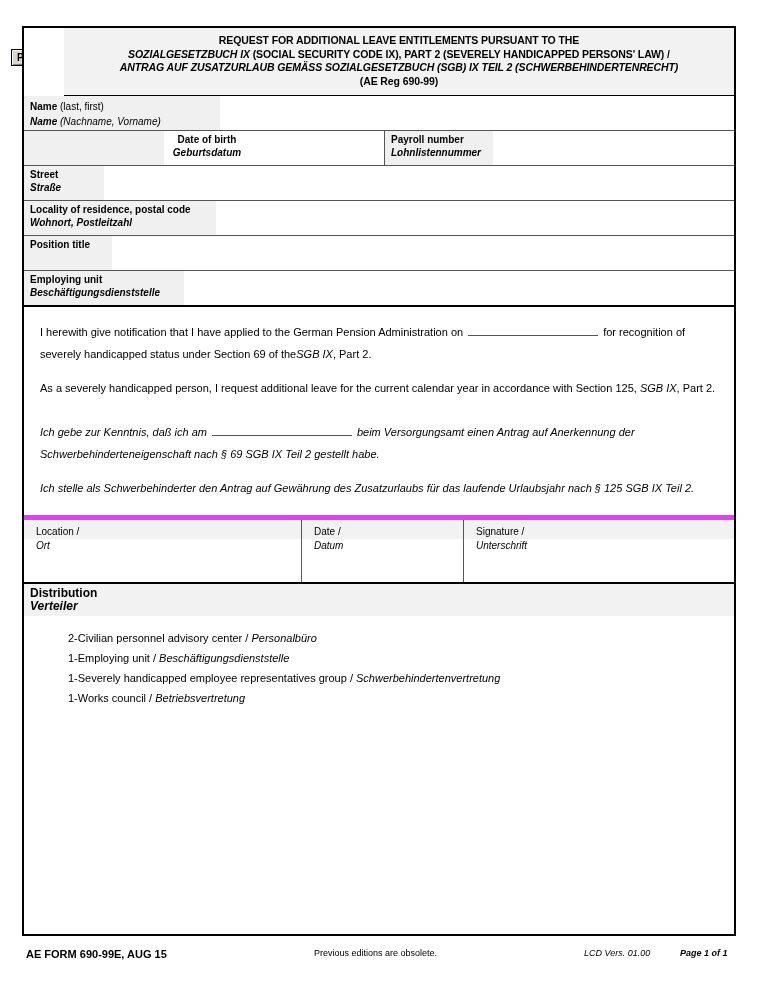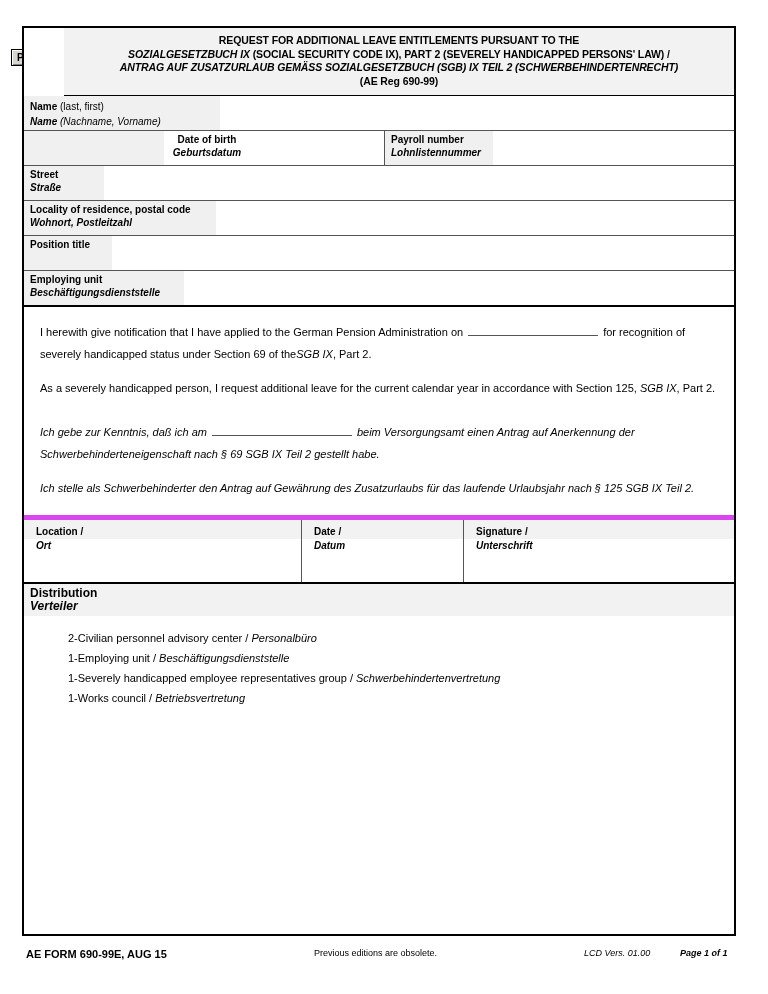--- a/index.html
+++ b/index.html
@@ -159,21 +159,21 @@
     position: absolute;
     left: 0; right: 0; top: 0;
     height: 19px;
     background: #f2f2f2;
   }
   .sig-head span {
     position: relative;
     display: block;
     padding: 3px 0 0 6px;
     font-size: 10px;
-    font-weight: bold;
+    font-weight: normal;
     white-space: nowrap;
   }
   .sig-head .de { font-style: italic; }
 
   
   .dist-head {
     background: #f2f2f2;
     padding: 3px 0 4px 6px;
   }
   .dist-head .ln { display: block; font-size: 12px; font-weight: bold; line-height: 12.5px; }

